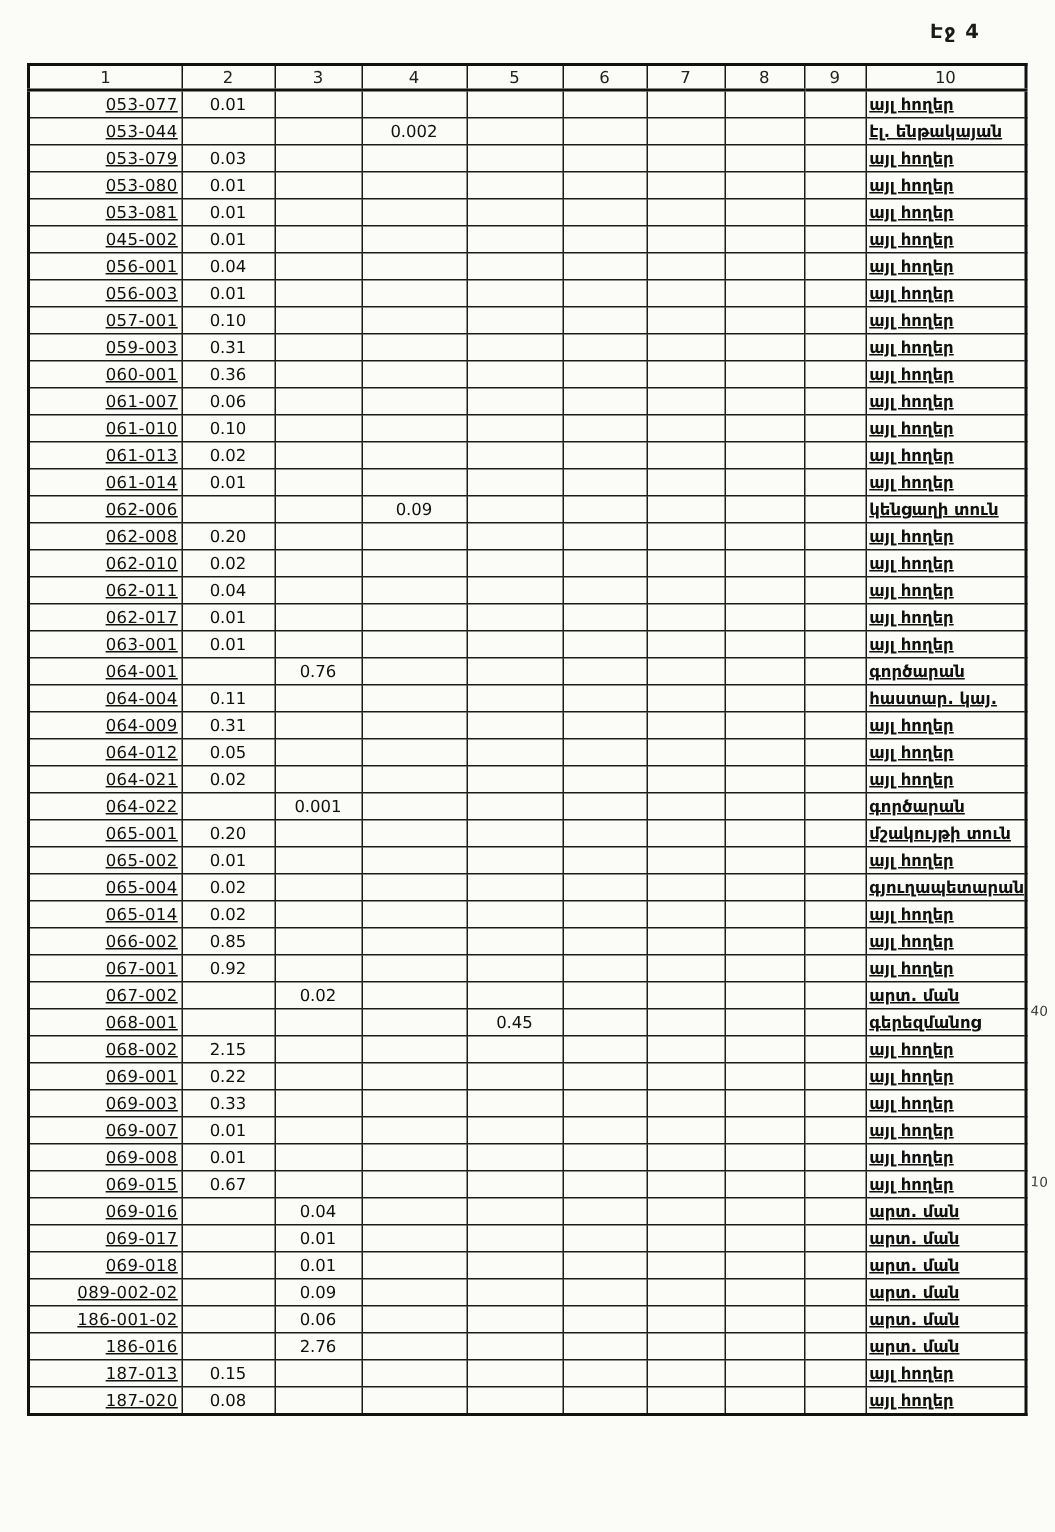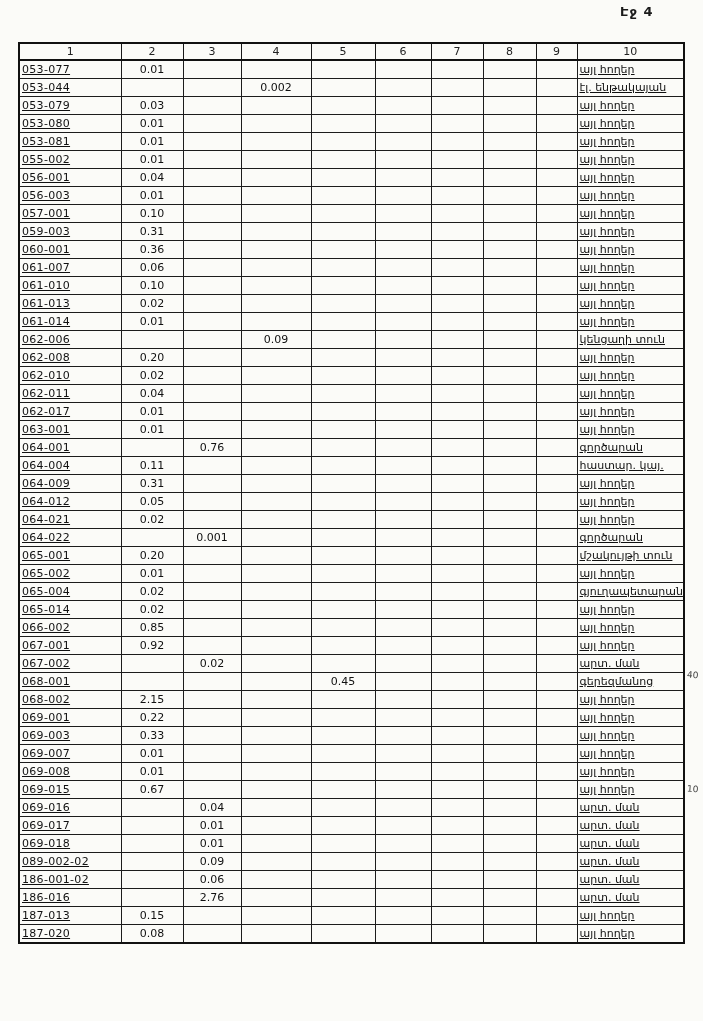--- a/index.html
+++ b/index.html
@@ -3,41 +3,41 @@
 <meta charset="utf-8">
 <style>
   html,body{margin:0;padding:0;}
   body{
     width:703px;height:1021px;position:relative;overflow:hidden;
     background:#fbfbf8;
     font-family:"DejaVu Sans","Liberation Sans",sans-serif;
     color:#141414;
   }
   .page-number{
-    position:absolute;top:4px;left:620px;
+    position:absolute;top:14px;left:620px;
     font-size:13px;font-weight:bold;letter-spacing:1px;color:#1a1a1a;
   }
   table.scan{
     position:absolute;left:18px;top:42px;
     border-collapse:collapse;table-layout:fixed;width:665px;
     border:2px solid #111;
   }
   table.scan th{
     border:1px solid #181818;border-bottom:2px solid #111;
     height:15px;font-size:11px;font-weight:normal;text-align:center;
     padding:0;color:#222;
   }
   table.scan td{
     border:1px solid #1c1c1c;
     height:17px;font-size:11px;padding:0 2px;
     white-space:nowrap;overflow:hidden;color:#111;
   }
-  td.c1{text-align:left;text-decoration:underline;letter-spacing:0.3px;}
+  td.c1{text-align:right;text-decoration:underline;letter-spacing:0.3px;}
   td.c2,td.c3,td.c4,td.c5,td.c6,td.c7,td.c8,td.c9{text-align:center;}
-  td.c10{text-align:left;font-size:10.5px;text-decoration:underline;}
+  td.c10{text-align:left;font-size:10.5px;text-decoration:underline;font-weight:bold;}
   .margin-note{
     position:absolute;left:687px;
     font-size:9px;color:#3a3a3a;transform:rotate(4deg);
     font-family:"DejaVu Sans","Liberation Sans",sans-serif;
   }
 </style>
 </head>
 <body>
 
 <div class="page-number">Էջ 4</div>
@@ -124,21 +124,21 @@
         <td class="c3"></td>
         <td class="c4"></td>
         <td class="c5"></td>
         <td class="c6"></td>
         <td class="c7"></td>
         <td class="c8"></td>
         <td class="c9"></td>
         <td class="c10">այլ հողեր</td>
       </tr>
       <tr>
-        <td class="c1">055-002</td>
+        <td class="c1">045-002</td>
         <td class="c2">0.01</td>
         <td class="c3"></td>
         <td class="c4"></td>
         <td class="c5"></td>
         <td class="c6"></td>
         <td class="c7"></td>
         <td class="c8"></td>
         <td class="c9"></td>
         <td class="c10">այլ հողեր</td>
       </tr>

